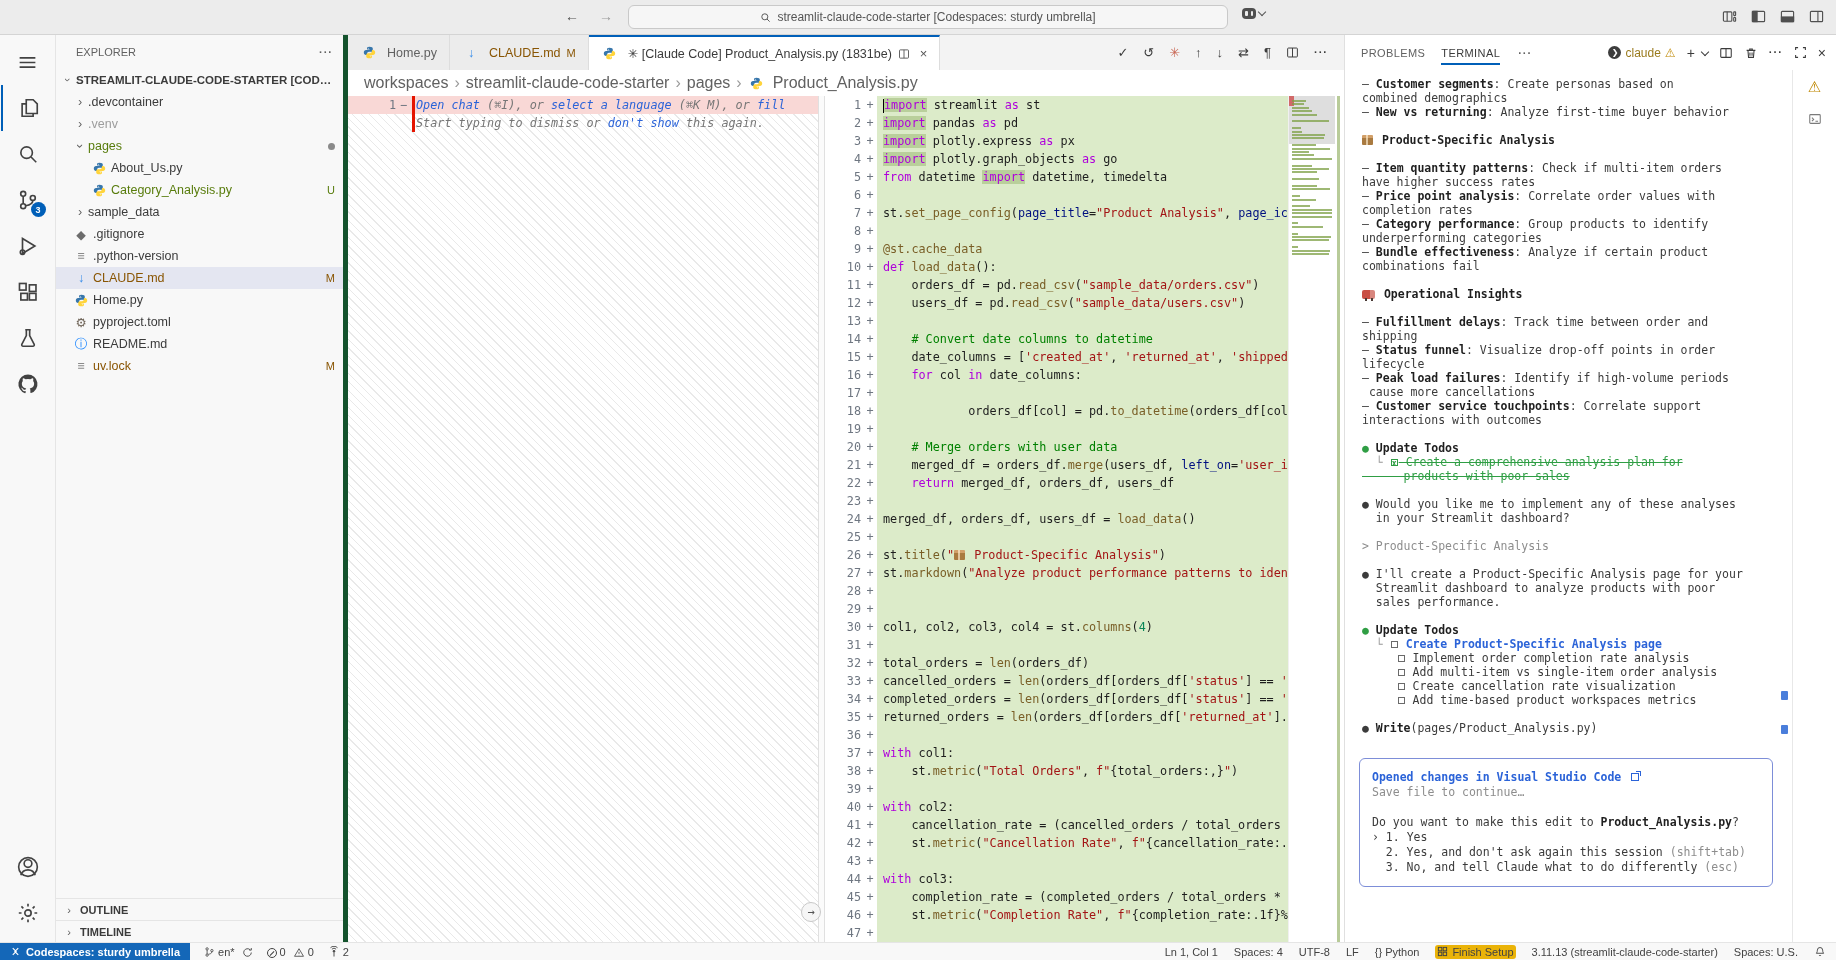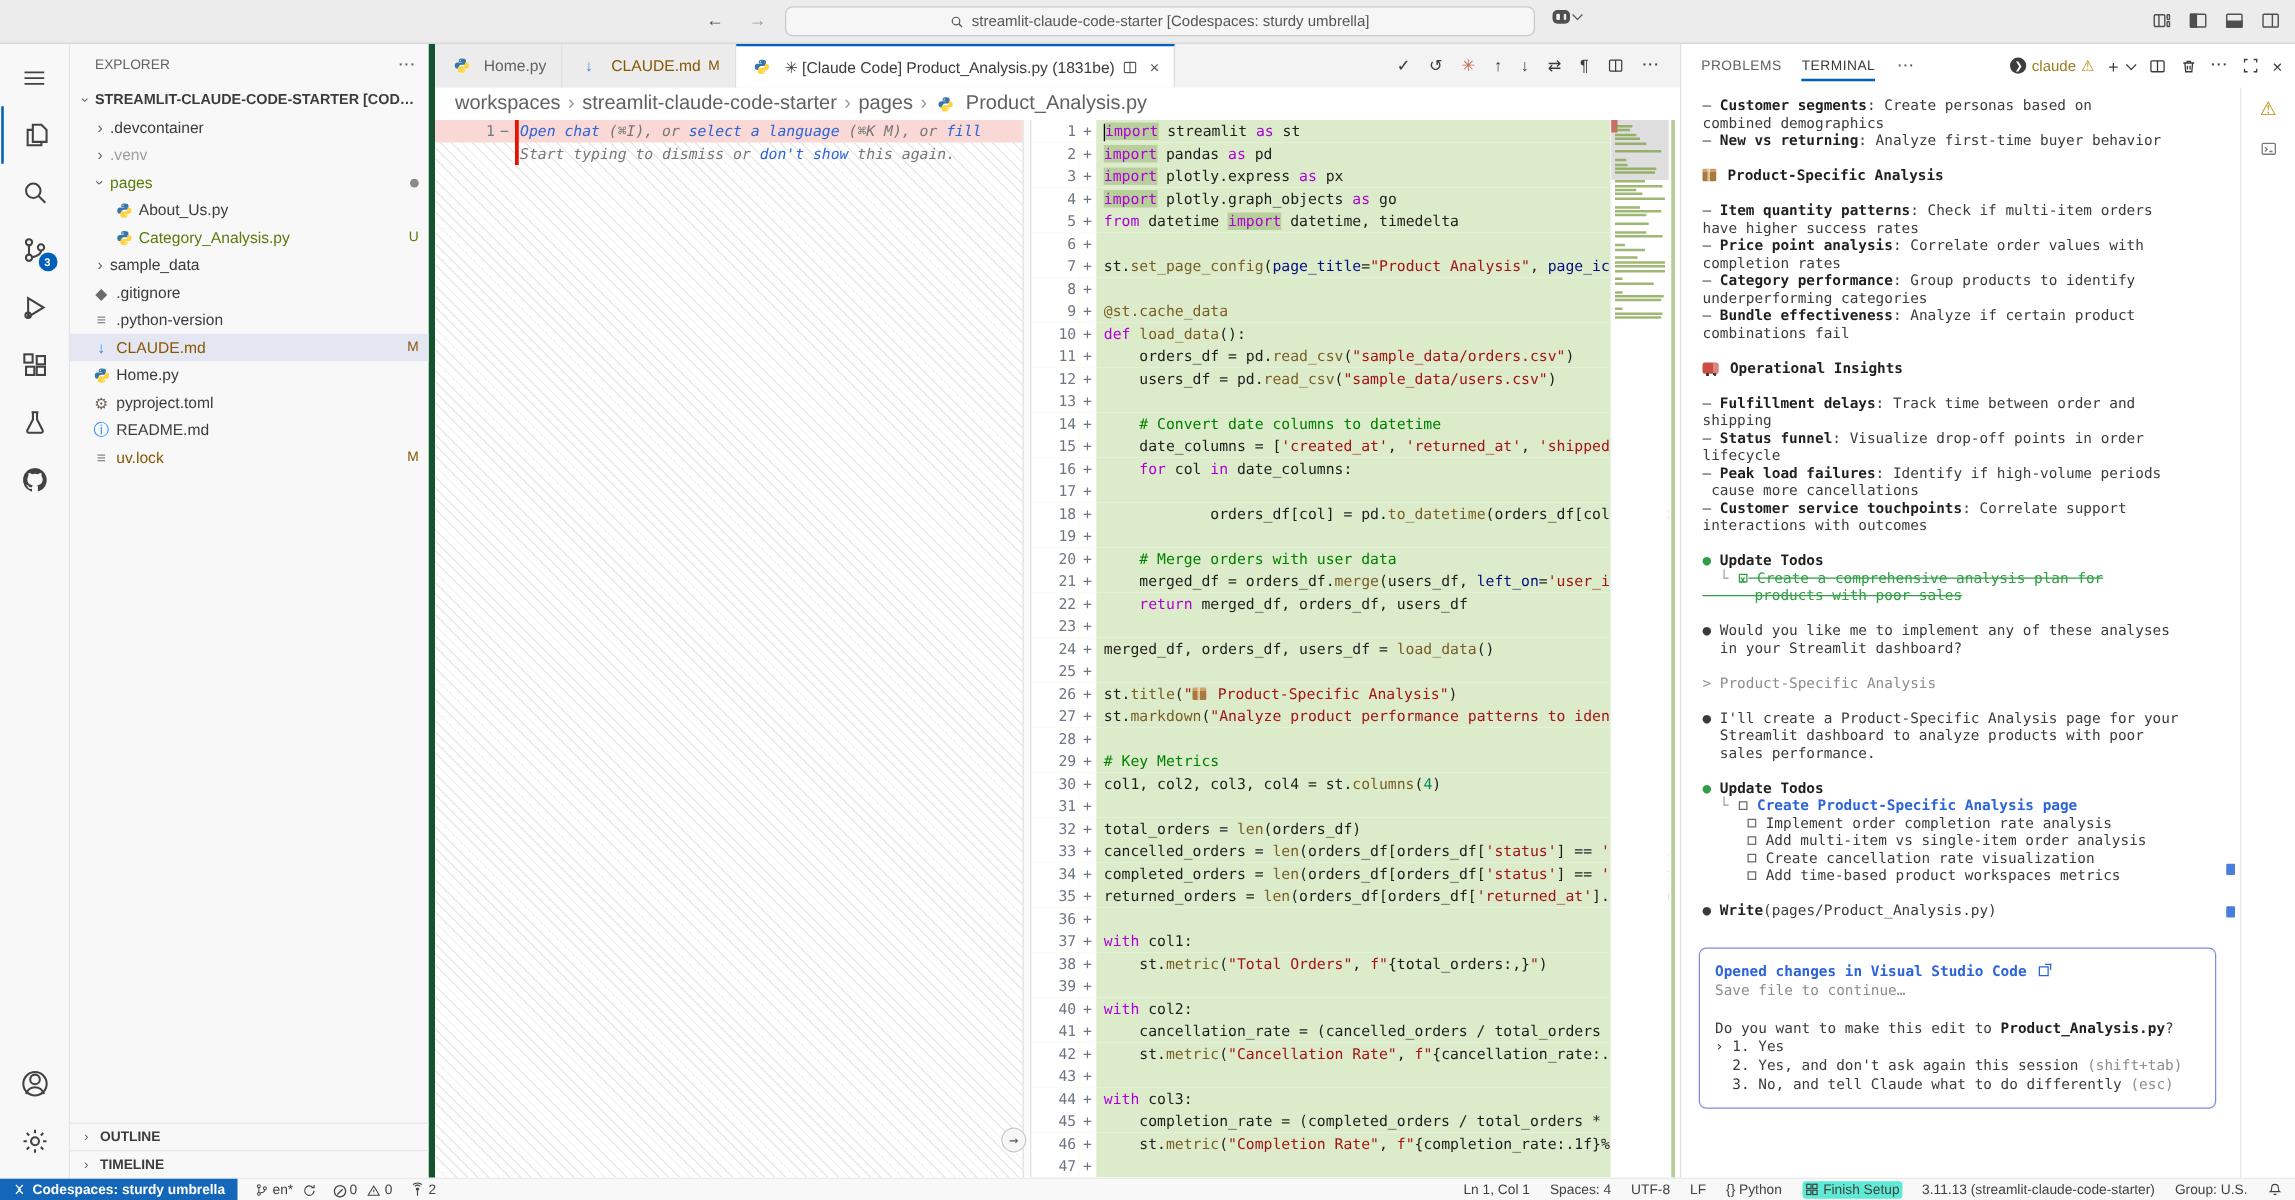--- a/index.html
+++ b/index.html
@@ -136,21 +136,21 @@
   .term-sidebar{width:44px;flex:none;border-left:1px solid #e8e8e8;display:flex;flex-direction:column;align-items:center;padding-top:6px;gap:10px}
   .ts-icon{width:22px;height:22px;display:flex;align-items:center;justify-content:center}
   .scroll-mark{position:absolute;right:48px;width:7px;height:9px;background:#4a7edb;border-radius:1px}
 
   
   .statusbar{height:18px;background:#f8f8f8;border-top:1px solid #e5e5e5;display:flex;align-items:center;font-size:11px;color:#424242}
   .sb-remote{height:100%;background:#1467b8;color:#fff;display:flex;align-items:center;gap:5px;padding:0 10px;font-weight:700}
   .sb-item{display:flex;align-items:flex-end;gap:3px;margin-left:14px;white-space:nowrap}
   .sb-right{margin-left:auto;display:flex;align-items:center}
   .sb-right .sb-item{margin-left:0;margin-right:16px}
-  .sb-pill{background:#5eead4;border-radius:3px;padding:1px 2px;display:flex;align-items:center;gap:4px}
+  .sb-pill{background:#eab308;border-radius:3px;padding:1px 2px;display:flex;align-items:center;gap:4px}
   .err-ico{width:10px;height:10px;border:1px solid #424242;border-radius:50%;position:relative;display:inline-block}
   .err-ico::after{content:"";position:absolute;left:1px;top:4px;width:6px;height:1px;background:#424242;transform:rotate(-45deg)}
 </style>
 </head>
 <body>
 
 <div class="titlebar">
   <div class="nav-arrows">
     <span>←</span>
     <span class="fwd">→</span>
@@ -592,21 +592,20 @@
               <span class="cl-text"><span class="tk-p">st.</span><span class="tk-f">markdown</span><span class="tk-p">(</span><span class="tk-s">"Analyze product performance patterns to identify</span></span>
             </div>
             <div class="cl">
               <span class="cl-gutter">28</span>
               <span class="cl-plus">+</span>
               <span class="cl-text"></span>
             </div>
             <div class="cl">
               <span class="cl-gutter">29</span>
               <span class="cl-plus">+</span>
-              <span class="cl-text"><span class="tk-c"># Key Metrics</span></span>
             </div>
             <div class="cl">
               <span class="cl-gutter">30</span>
               <span class="cl-plus">+</span>
               <span class="cl-text"><span class="tk-p">col1, col2, col3, col4 = st.</span><span class="tk-f">columns</span><span class="tk-p">(</span><span class="tk-n">4</span><span class="tk-p">)</span></span>
             </div>
             <div class="cl">
               <span class="cl-gutter">31</span>
               <span class="cl-plus">+</span>
               <span class="cl-text"></span>
@@ -895,20 +894,20 @@
     <span class="sb-item sb-pill">
       <svg width="11" height="11" viewBox="0 0 16 16" fill="none" stroke="#424242" stroke-width="1.4">
           <rect x="2" y="2" width="5" height="5"></rect>
           <rect x="9" y="2" width="5" height="5"></rect>
           <rect x="2" y="9" width="5" height="5"></rect>
           <rect x="9" y="9" width="5" height="5"></rect>
         </svg>
       <span>Finish Setup</span>
     </span>
     <span class="sb-item">3.11.13 (streamlit-claude-code-starter)</span>
-    <span class="sb-item">Group: U.S.</span>
+    <span class="sb-item">Spaces: U.S.</span>
     <span class="sb-item" style="margin-right:10px">
         <svg width="12" height="12" viewBox="0 0 16 16" fill="none" stroke="#424242" stroke-width="1.2">
           <path d="M8 2a3.5 3.5 0 00-3.5 3.5c0 3.2-1.5 4.2-1.5 4.2h10s-1.5-1-1.5-4.2A3.5 3.5 0 008 2zM6.7 12a1.4 1.4 0 002.6 0"></path>
         </svg>
       </span>
   </div>
 </div>
 
 </body></html>

